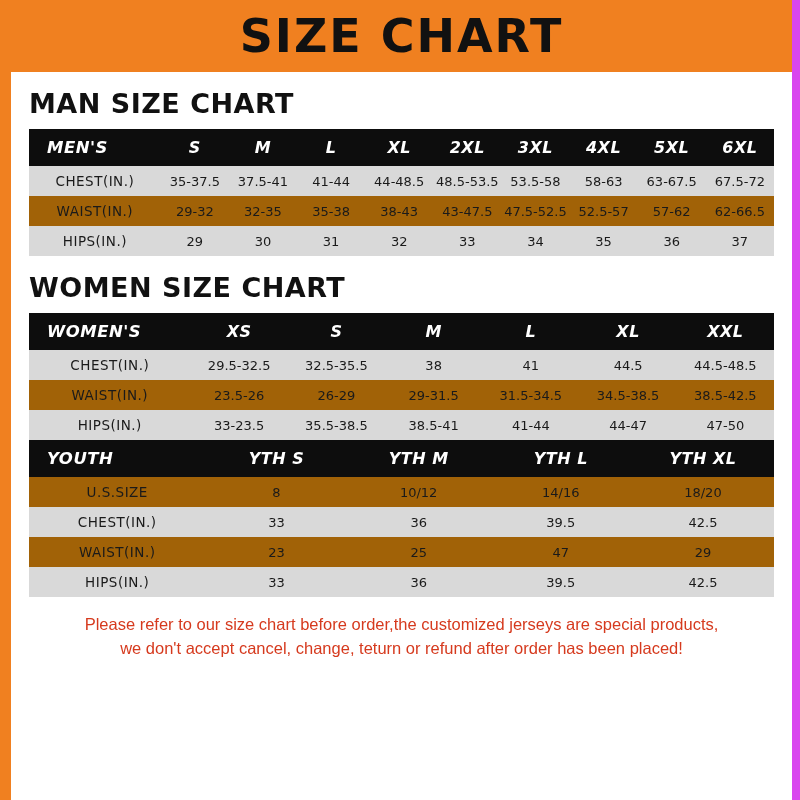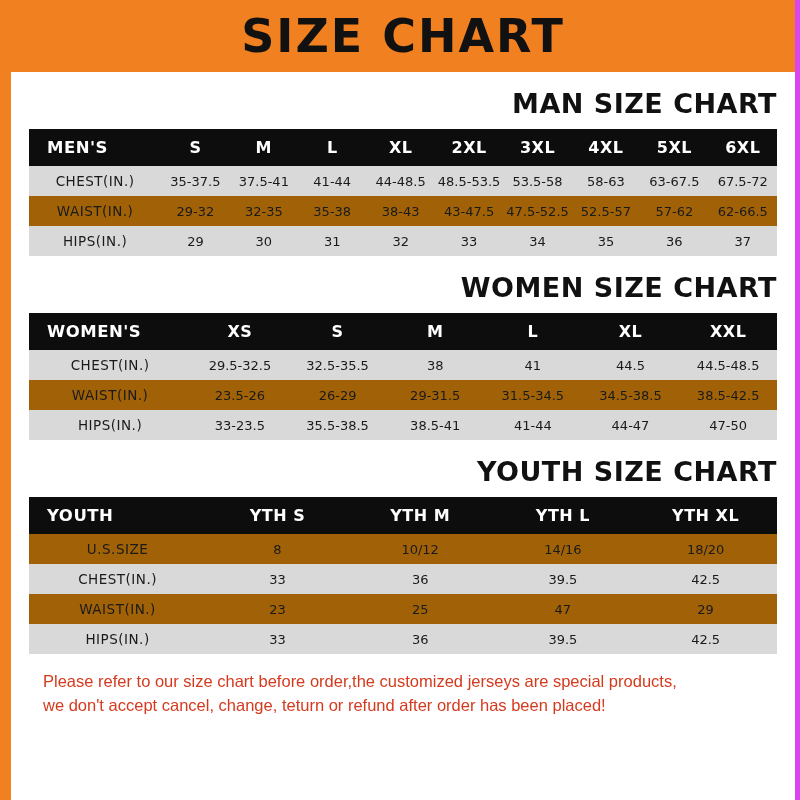--- a/index.html
+++ b/index.html
@@ -13,21 +13,21 @@
     font-family: "Liberation Sans", sans-serif;
     overflow: hidden;
   }
   .page {
     position: relative;
     width: 800px;
     height: 800px;
     background: #ffffff;
     box-sizing: border-box;
     border-left: 11px solid #f08020;
-    border-right: 5px solid #d946ef;
+    border-right: 8px solid #d946ef;
   }
   
   .header-band {
     position: relative;
     height: 72px;
     background: #f08020;
     display: flex;
     align-items: center;
     justify-content: center;
   }
@@ -37,21 +37,21 @@
     font-size: 46px;
     letter-spacing: 2px;
     color: #111111;
     line-height: 1;
   }
   .content {
     padding: 0 18px;
     box-sizing: border-box;
   }
   .section-title {
-    text-align: right;
+    text-align: left;
     font-family: "DejaVu Sans", sans-serif;
     font-weight: bold;
     font-size: 27px;
     letter-spacing: 0.5px;
     color: #111111;
     margin: 16px 0 10px 0;
   }
   table.size-table {
     width: 100%;
     border-collapse: collapse;
@@ -59,20 +59,21 @@
   }
   table.size-table thead th {
     background: #0d0d0d;
     color: #ffffff;
     font-family: "DejaVu Sans", sans-serif;
     font-weight: bold;
     font-size: 16px;
     padding: 9px 2px;
     text-align: center;
     letter-spacing: 0.5px;
+    font-style: italic;
   }
   table.size-table thead th.rowhead {
     text-align: left;
     padding-left: 18px;
     font-size: 16.5px;
   }
   table.size-table tbody td {
     font-family: "DejaVu Sans", sans-serif;
     font-size: 13px;
     color: #1a1a1a;
@@ -91,21 +92,21 @@
   table.size-table tbody tr.plain td {
     background: #a16207;
   }
   .men-col-first { width: 15%; }
   .women-col-first { width: 19%; margin-top: 48px; }
   .youth-col-first { width: 21%; }
 
   .footer-note {
     margin-top: 16px;
     padding: 0 14px;
-    text-align: left;
+    text-align: center;
     color: #d63a1e;
     font-family: "Liberation Sans", sans-serif;
     font-size: 16.5px;
     line-height: 1.45;
   }
   .footer-note div { white-space: nowrap; }
 </style>
 </head>
 <body>
 
@@ -215,21 +216,20 @@
             <td>38.5-41</td>
             <td>41-44</td>
             <td>44-47</td>
             <td>47-50</td>
           </tr>
         </tbody>
       </table>
     </div>
 
     <div class="section">
-      <div class="section-title">YOUTH SIZE CHART</div>
       <table class="size-table">
         <thead>
           <tr>
             <th class="rowhead youth-col-first">YOUTH</th>
             <th>YTH S</th>
             <th>YTH M</th>
             <th>YTH L</th>
             <th>YTH XL</th>
           </tr>
         </thead>

